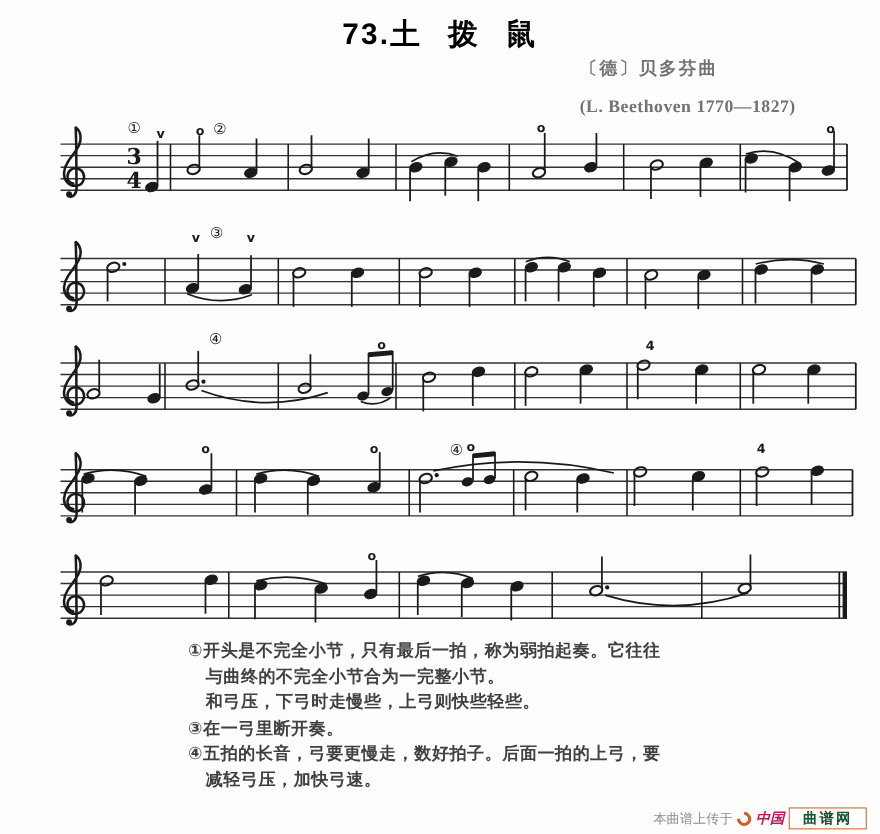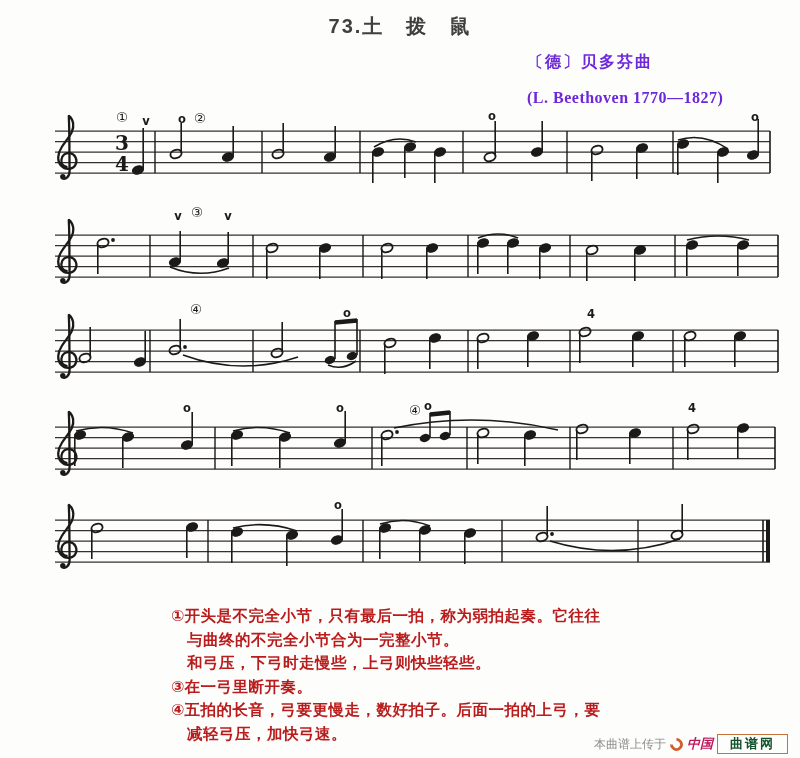--- a/index.html
+++ b/index.html
@@ -1,31 +1,31 @@
 <!DOCTYPE html>
 <html><head>
 <meta charset="utf-8">
 <style>
   html,body{margin:0;padding:0;}
   body{width:800px;height:758px;background:#fdfdfc;position:relative;overflow:hidden;
        font-family:"Liberation Sans","DejaVu Sans",sans-serif;}
   .page{position:absolute;inset:0;}
   .title{position:absolute;top:13px;left:0;width:100%;text-align:center;
-         font-weight:bold;font-size:20px;color:#404040;word-spacing:14px;letter-spacing:2px;}
-  .composer{position:absolute;left:527px;top:52px;color:#6d28d9;}
+         font-weight:bold;font-size:27px;color:#000000;word-spacing:14px;letter-spacing:2px;}
+  .composer{position:absolute;left:527px;top:52px;color:#737373;}
   .composer-cn{font-weight:bold;font-size:16px;letter-spacing:2px;}
   .composer-en{font-family:"Liberation Serif","DejaVu Serif",serif;font-weight:bold;
                font-size:16px;margin-top:16px;letter-spacing:.5px;}
   #score-svg{position:absolute;left:0;top:100px;}
   .tsig{font-family:"DejaVu Serif","Liberation Serif",serif;font-weight:bold;font-size:20px;fill:#1c1a18;}
   .mark-circ{font-family:"DejaVu Sans",sans-serif;font-size:13.5px;fill:#1c1a18;}
   .mark-o{font-family:"DejaVu Sans",sans-serif;font-weight:bold;font-size:11.5px;fill:#1c1a18;}
   .mark-sm{font-family:"DejaVu Sans",sans-serif;font-weight:bold;font-size:11.5px;fill:#1c1a18;}
-  .footnotes{position:absolute;left:171px;top:580px;width:505px;color:#b91c1c;
-             font-weight:bold;font-size:15.5px;line-height:23.5px;letter-spacing:.5px;margin-top:24px;}
+  .footnotes{position:absolute;left:171px;top:580px;width:505px;color:#404040;
+             font-weight:bold;font-size:15.5px;line-height:23.5px;letter-spacing:.5px;}
   .fn-line.indent{padding-left:16px;}
   .watermark{position:absolute;right:12px;top:734px;display:flex;align-items:center;gap:4px;text-align:center;}
   .wm-prefix{color:#8d8d8d;font-size:12px;}
   .wm-logo{width:13px;height:13px;border-radius:50%;border:3px solid #cf5f2d;
            border-left-color:transparent;transform:rotate(45deg);box-sizing:border-box;display:inline-block;}
   .wm-cn{color:#be185d;font-weight:bold;font-style:italic;font-size:13px;}
   .wm-rest{color:#14532d;font-weight:bold;font-size:13px;border:1px solid #c9703a;
            padding:0 12px;letter-spacing:2px;}
 </style>
 </head>

